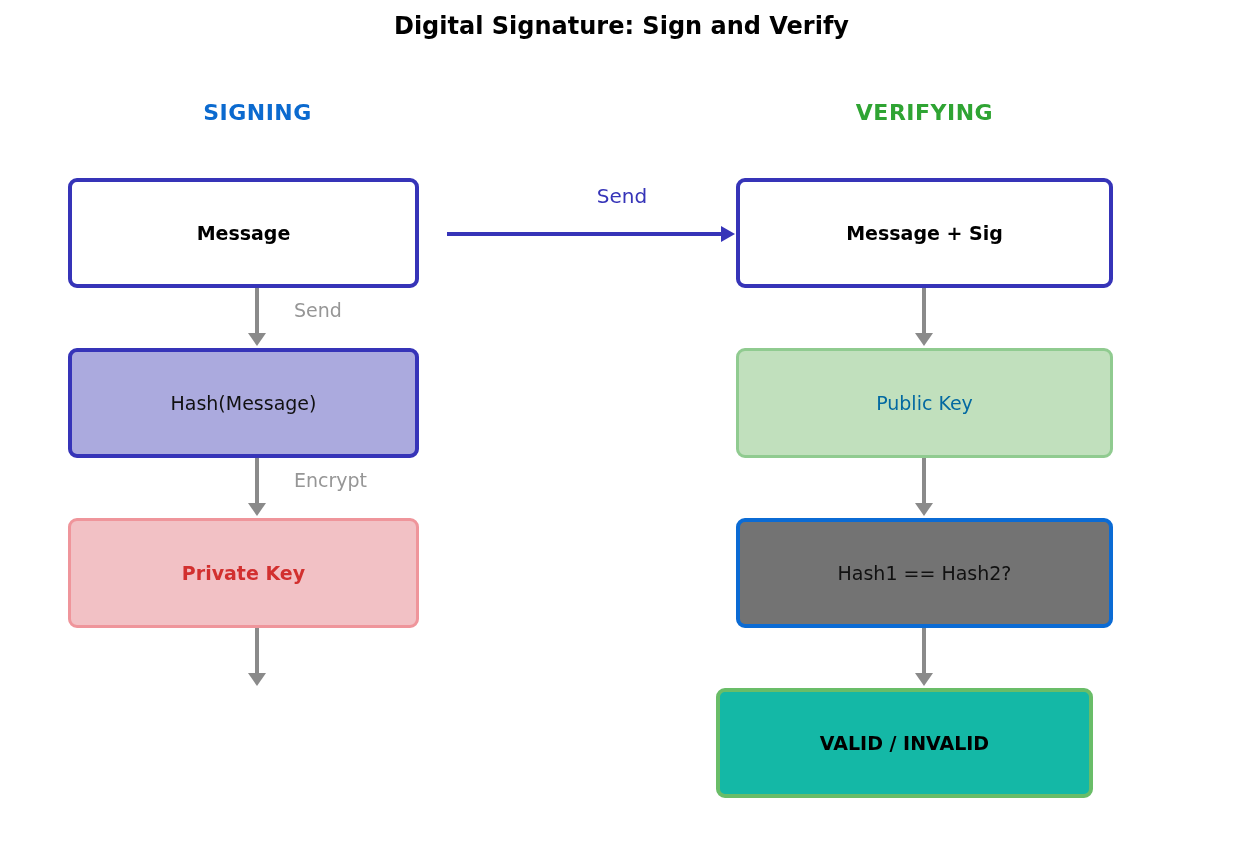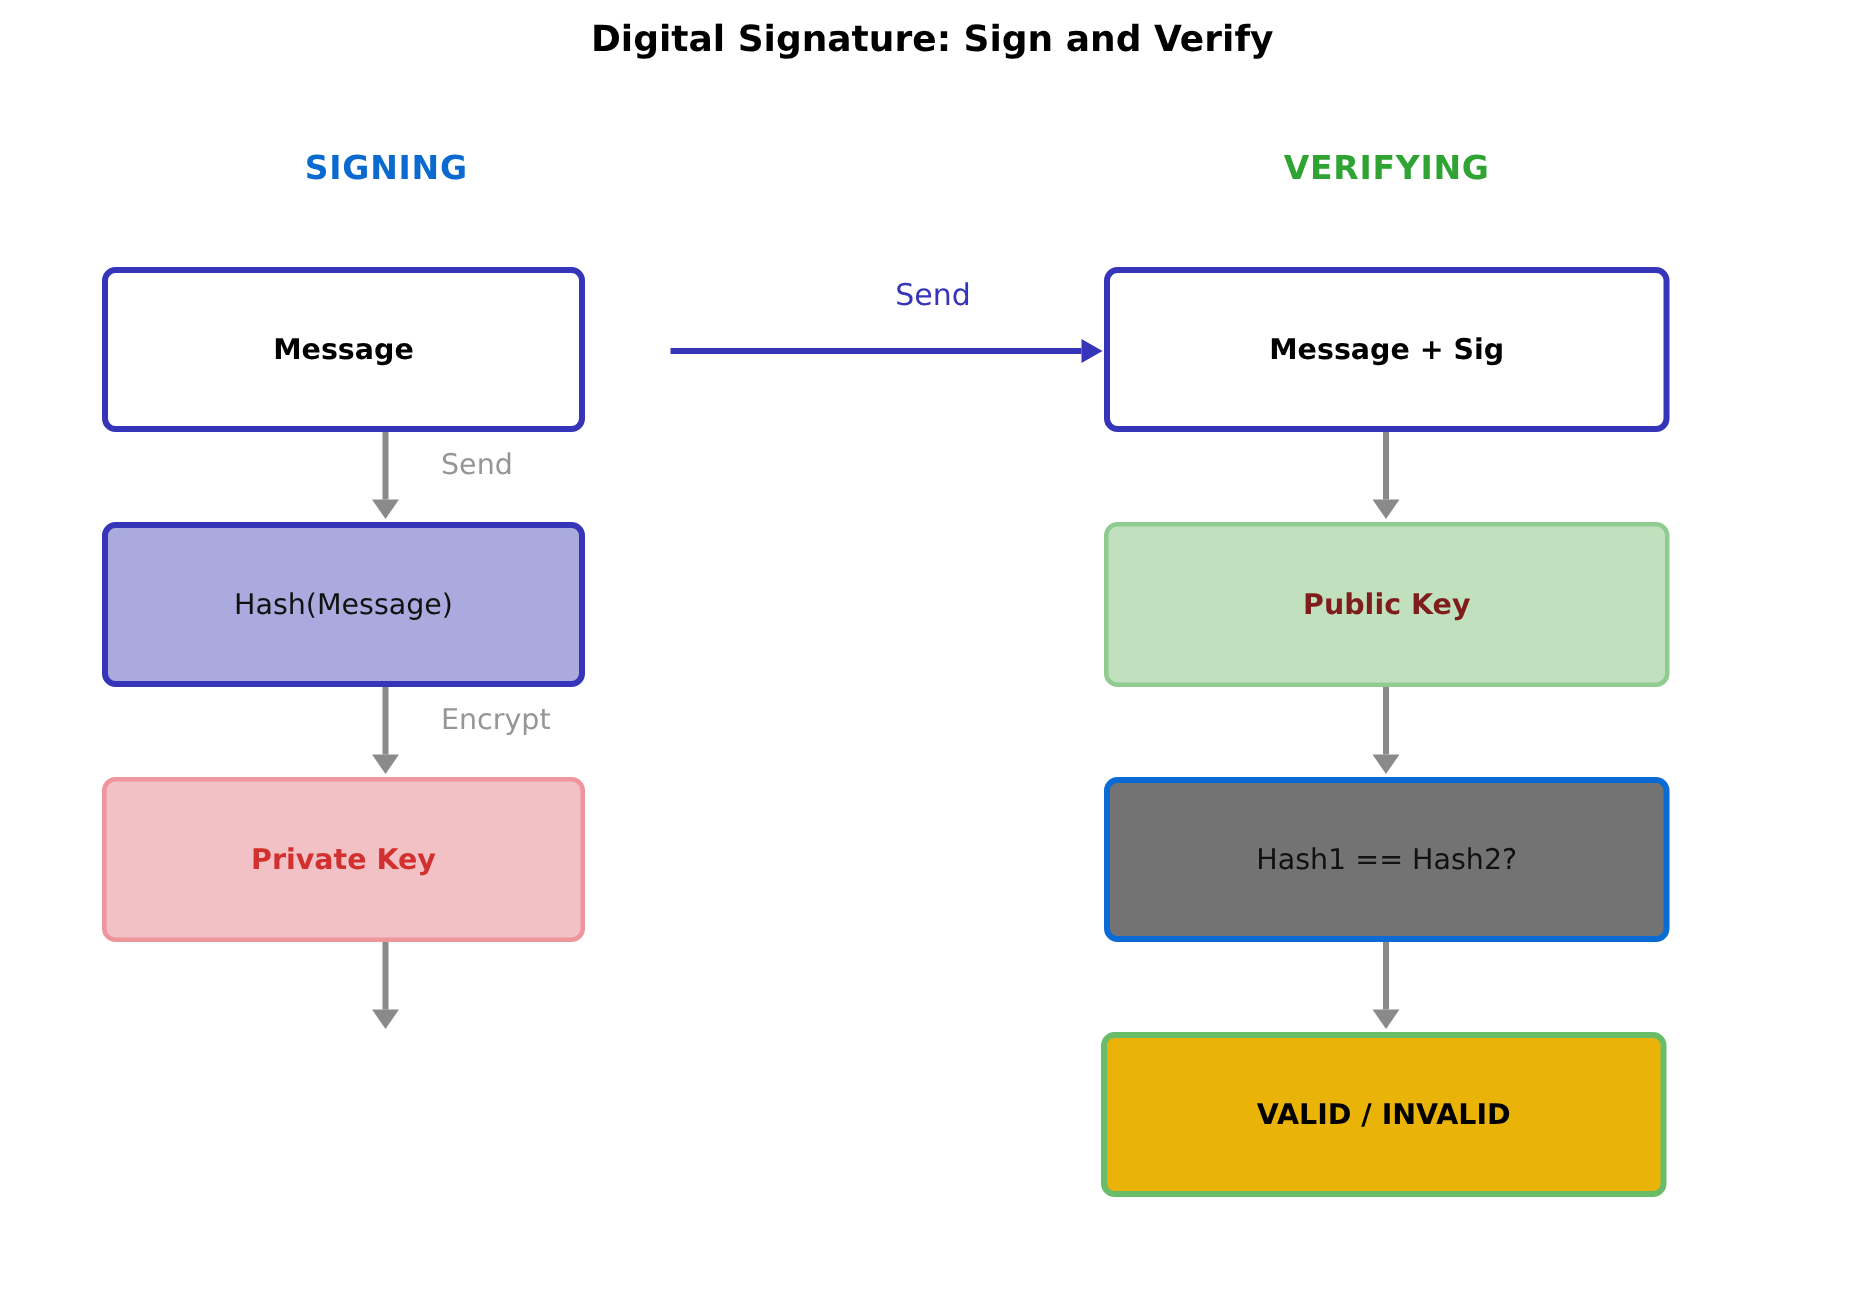--- a/index.html
+++ b/index.html
@@ -33,21 +33,21 @@
     font-size: 22px;
     font-weight: 700;
     letter-spacing: 0.5px;
   }
   .col-header.left  { left: 68px;  width: 379px; }
   .col-header.right { left: 736px; width: 377px; }
 
   .node {
     position: absolute;
     box-sizing: border-box;
-    width: 322px;
+    width: 351px;
     height: 110px;
     border: 4px solid #3634b8;
     border-radius: 9px;
     background: #ffffff;
     display: flex;
     align-items: center;
     justify-content: center;
   }
   .node.right { width: 377px; }
   .node.soft  { border-width: 3px; }
@@ -123,28 +123,28 @@
   <div class="node soft" style="left: 68px; top: 518px; background: rgb(242, 193, 197); border-color: rgb(239, 149, 155);">
     <span class="node-label" style="color: rgb(210, 48, 47); font-weight: bold;">Private Key</span>
   </div>
 
 
   <div class="node right" style="left: 736px; top: 178px; background: rgb(255, 255, 255); border-color: rgb(54, 52, 184);">
     <span class="node-label" style="color: rgb(0, 0, 0); font-weight: bold;">Message + Sig</span>
   </div>
 
   <div class="node right soft" style="left: 736px; top: 348px; background: rgb(193, 224, 189); border-color: rgb(144, 203, 144);">
-    <span class="node-label" style="color: #7f1d1d; font-weight: bold;">Public Key</span>
+    <span class="node-label" style="color: #0369a1; font-weight: normal;">Public Key</span>
   </div>
 
   <div class="node right" style="left: 736px; top: 518px; background: #737373; border-color: rgb(11, 107, 212);">
     <span class="node-label" style="color: rgb(17, 17, 17); font-weight: normal;">Hash1 == Hash2?</span>
   </div>
 
-  <div class="node right" style="left: 734px; top: 688px; background: #eab308; border-color: rgb(105, 189, 104);">
+  <div class="node right" style="left: 716px; top: 688px; background: #14b8a6; border-color: rgb(105, 189, 104);">
     <span class="node-label" style="color: rgb(0, 0, 0); font-weight: bold;">VALID / INVALID</span>
   </div>
 
   <span class="vstem" style="left: 255px; top: 288px; height: 45px; background: rgb(138, 138, 138);"></span>
   <span class="vhead" style="left: 248px; top: 333px; border-top-color: rgb(138, 138, 138);"></span>
 
   <span class="vstem" style="left: 255px; top: 458px; height: 45px; background: rgb(138, 138, 138);"></span>
   <span class="vhead" style="left: 248px; top: 503px; border-top-color: rgb(138, 138, 138);"></span>
 
   <span class="vstem" style="left: 255px; top: 628px; height: 45px; background: rgb(138, 138, 138);"></span>

